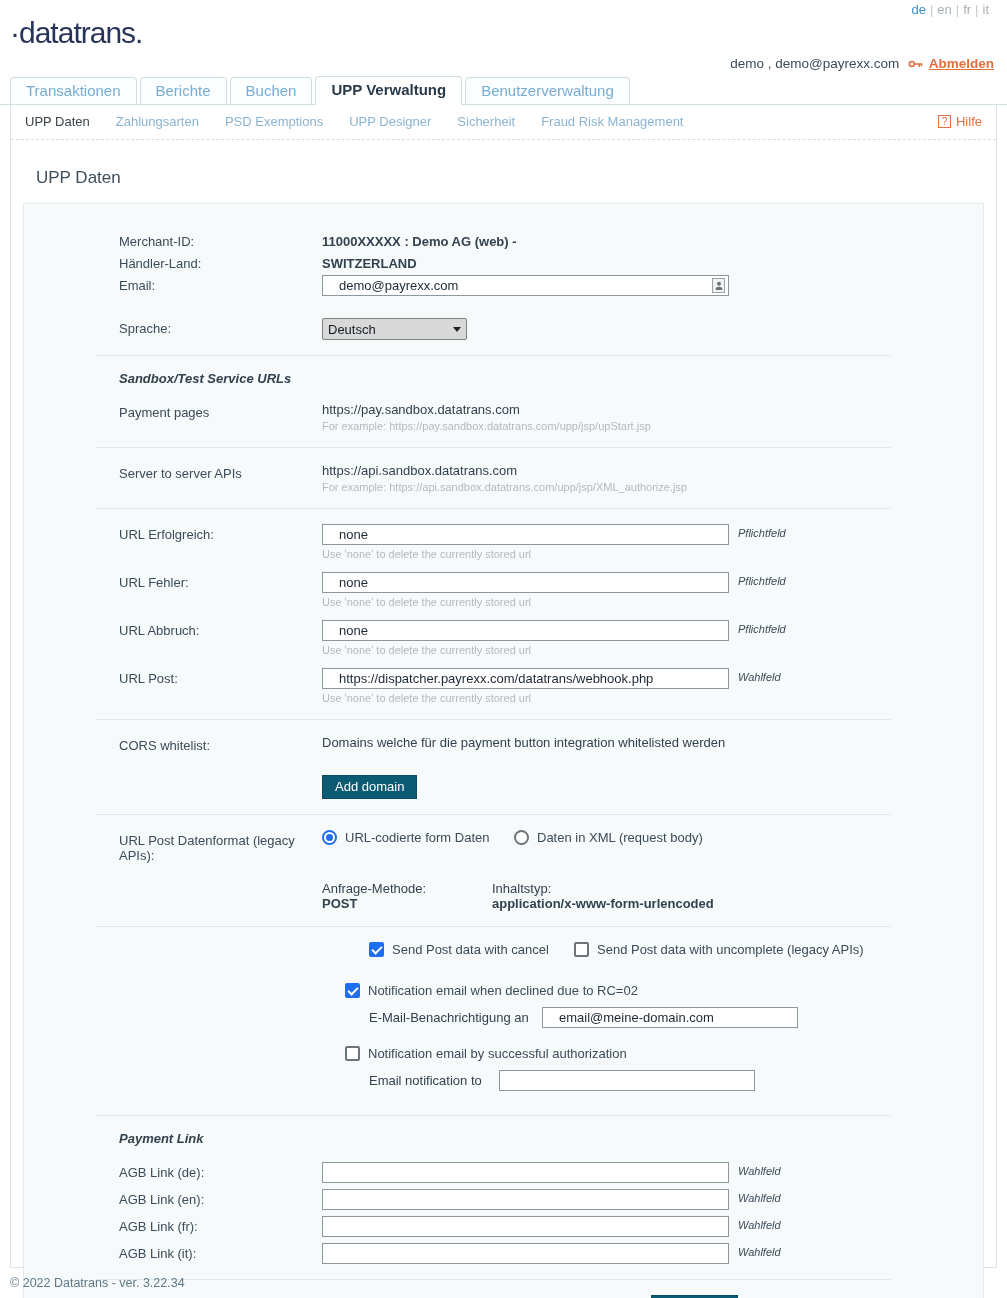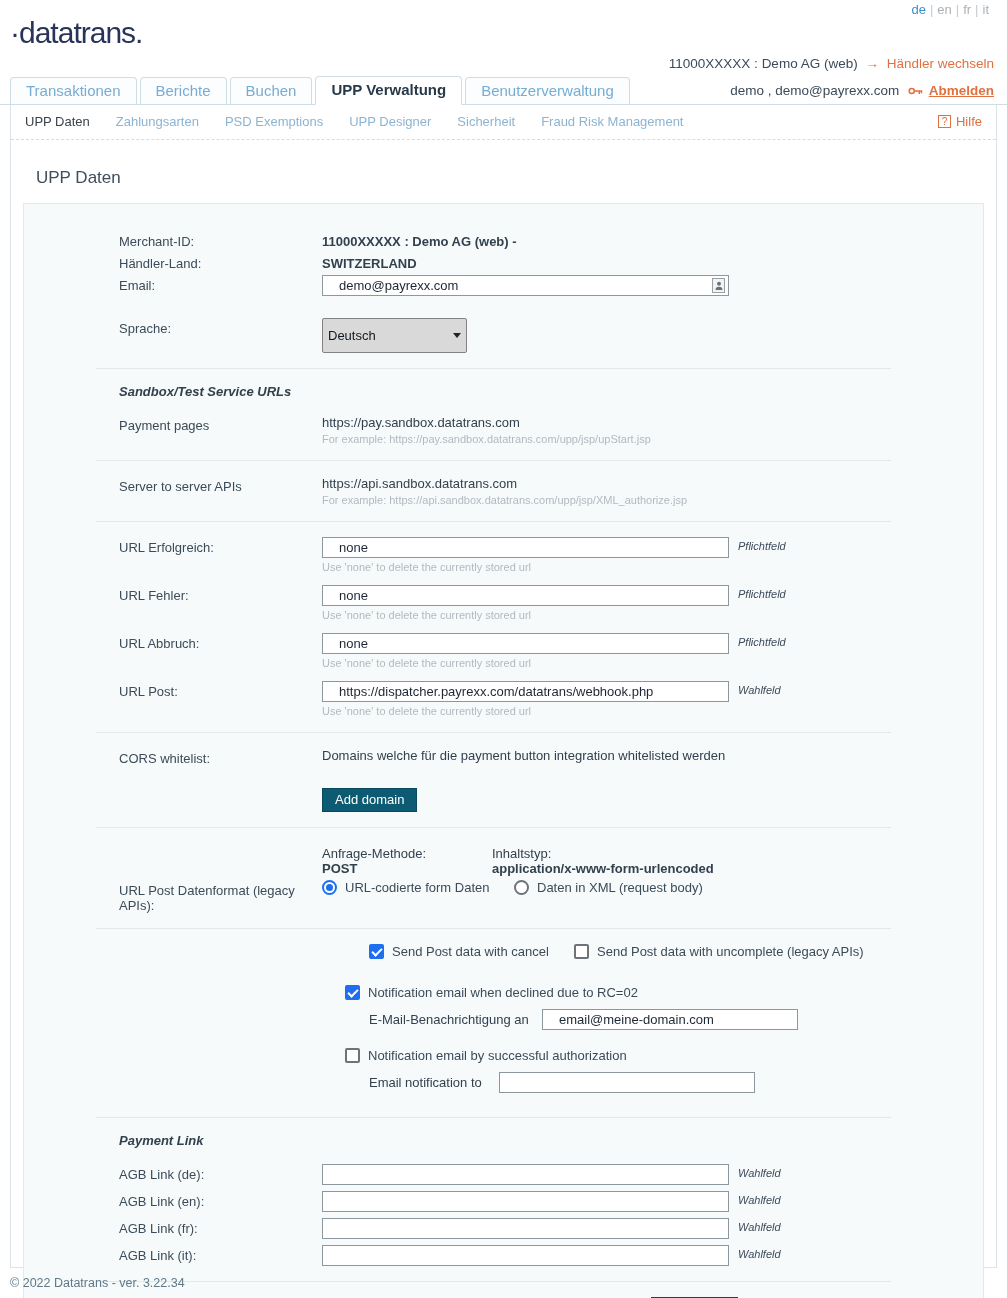--- a/index.html
+++ b/index.html
@@ -60,21 +60,21 @@
   .w-url { width:407px; }
   .w-sm  { width:256px; }
   .inp-wrap { position:relative; display:inline-block; }
   .autofill-ic { position:absolute; right:4px; top:3px; width:13px; height:15px;
                  border:1px solid #9aa0a6; background:#f1f3f4; display:flex;
                  align-items:center; justify-content:center; }
 
   .hint { font-size:11px; color:#b2bac1; margin-top:3px; }
   .badge { font-size:11px; font-style:italic; color:#3c4b59; margin-left:9px; padding-top:3px; }
 
-  .select { width:145px; height:35px; background:#d9d9d9; border:1px solid #828282;
+  .select { width:145px; height:22px; background:#d9d9d9; border:1px solid #828282;
             display:flex; align-items:center; justify-content:space-between;
             padding:0 5px; font-size:13px; color:#101820; cursor:pointer; border-radius:2px; }
   .sel-arrow { width:0; height:0; border-left:4px solid transparent; border-right:4px solid transparent;
                border-top:5px solid #222; }
 
   .sep { border-top:1px solid #e2e8ea; margin:15px 92px 15px 72px; height:0; }
 
   .sec-title { font-size:13px; font-weight:bold; font-style:italic; color:#33414f;
                padding-left:95px; margin:2px 0 16px; }
 
@@ -99,25 +99,20 @@
 </head>
 <body>
 
 <div class="lang-bar">
   <span class="lang active">de</span><span class="lsep">|</span><span class="lang">en</span><span class="lsep">|</span><span class="lang">fr</span><span class="lsep">|</span><span class="lang">it</span>
 </div>
 
 <div class="logo">·datatrans.</div>
 
 <div class="user-info">
-  <div>
-    <span class="dark">11000XXXXX : Demo AG (web)</span>
-    <span class="arrow-ic">→</span>
-    <span class="orange">Händler wechseln</span>
-  </div>
   <div>
     <span class="dark">demo , demo@payrexx.com</span>
     <span class="key-ic"><svg width="15" height="12" viewBox="0 0 20 14">
           <circle cx="5" cy="7" r="3.4" fill="none" stroke="#e0703f" stroke-width="2"></circle>
           <path d="M8.5 7 H19 M15 7 v4 M18 7 v3" stroke="#e0703f" stroke-width="2" fill="none"></path>
         </svg></span>
     <span class="orange bold">Abmelden</span>
   </div>
 </div>
 
@@ -245,44 +240,44 @@
       <div class="lbl">CORS whitelist:</div>
       <div class="vtext">Domains welche für die payment button integration whitelisted werden</div>
     </div>
     <div class="row" style="margin-top:22px">
       <div class="lbl"></div>
       <button class="btn">Add domain</button>
     </div>
 
     <div class="sep"></div>
 
+    <div class="row">
+      <div class="lbl" style="width:203px">URL Post Datenformat (legacy APIs):</div>
+      <div class="opt" style="width:192px">
+        <span class="rd checked"></span>
+        <span>URL-codierte form Daten</span>
+      </div>
+      <div class="opt">
+        <span class="rd"></span>
+        <span>Daten in XML (request body)</span>
+      </div>
+    </div>
+
     <div class="row" style="margin-top:18px">
       <div class="lbl"></div>
       <div style="width:170px">
         <div class="vtext">Anfrage-Methode:</div>
         <div class="vbold" style="padding-top:0">POST</div>
       </div>
       <div>
         <div class="vtext">Inhaltstyp:</div>
         <div class="vbold" style="padding-top:0">application/x-www-form-urlencoded</div>
       </div>
     </div>
 
-    <div class="row">
-      <div class="lbl" style="width:203px">URL Post Datenformat (legacy APIs):</div>
-      <div class="opt" style="width:192px">
-        <span class="rd checked"></span>
-        <span>URL-codierte form Daten</span>
-      </div>
-      <div class="opt">
-        <span class="rd"></span>
-        <span>Daten in XML (request body)</span>
-      </div>
-    </div>
-
     <div class="sep"></div>
 
     <div class="row" style="padding-left:345px; margin-top:6px">
       <div class="opt" style="width:205px">
         <span class="ck checked"></span>
         <span>Send Post data with cancel</span>
       </div>
       <div class="opt">
         <span class="ck"></span>
         <span>Send Post data with uncomplete (legacy APIs)</span>

